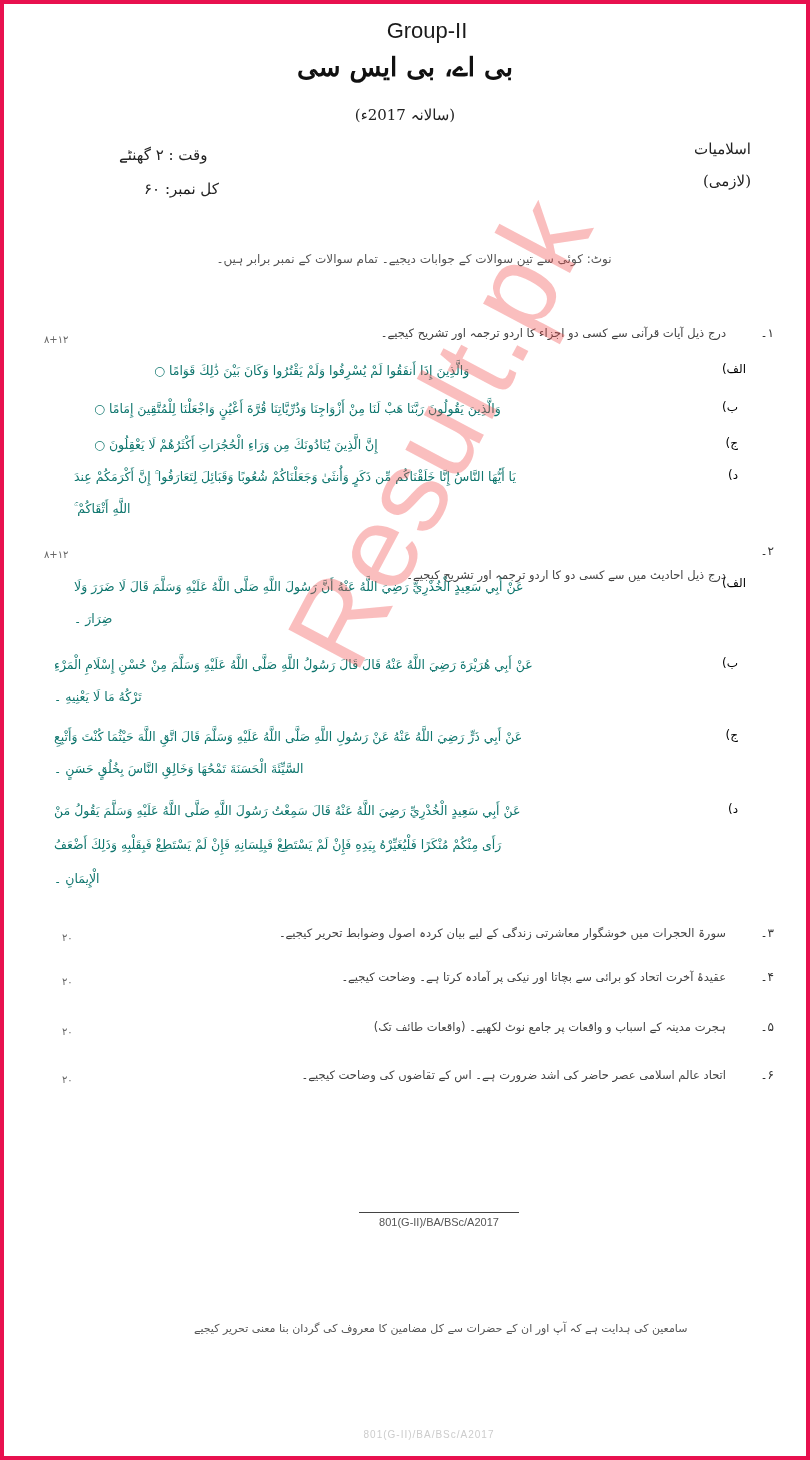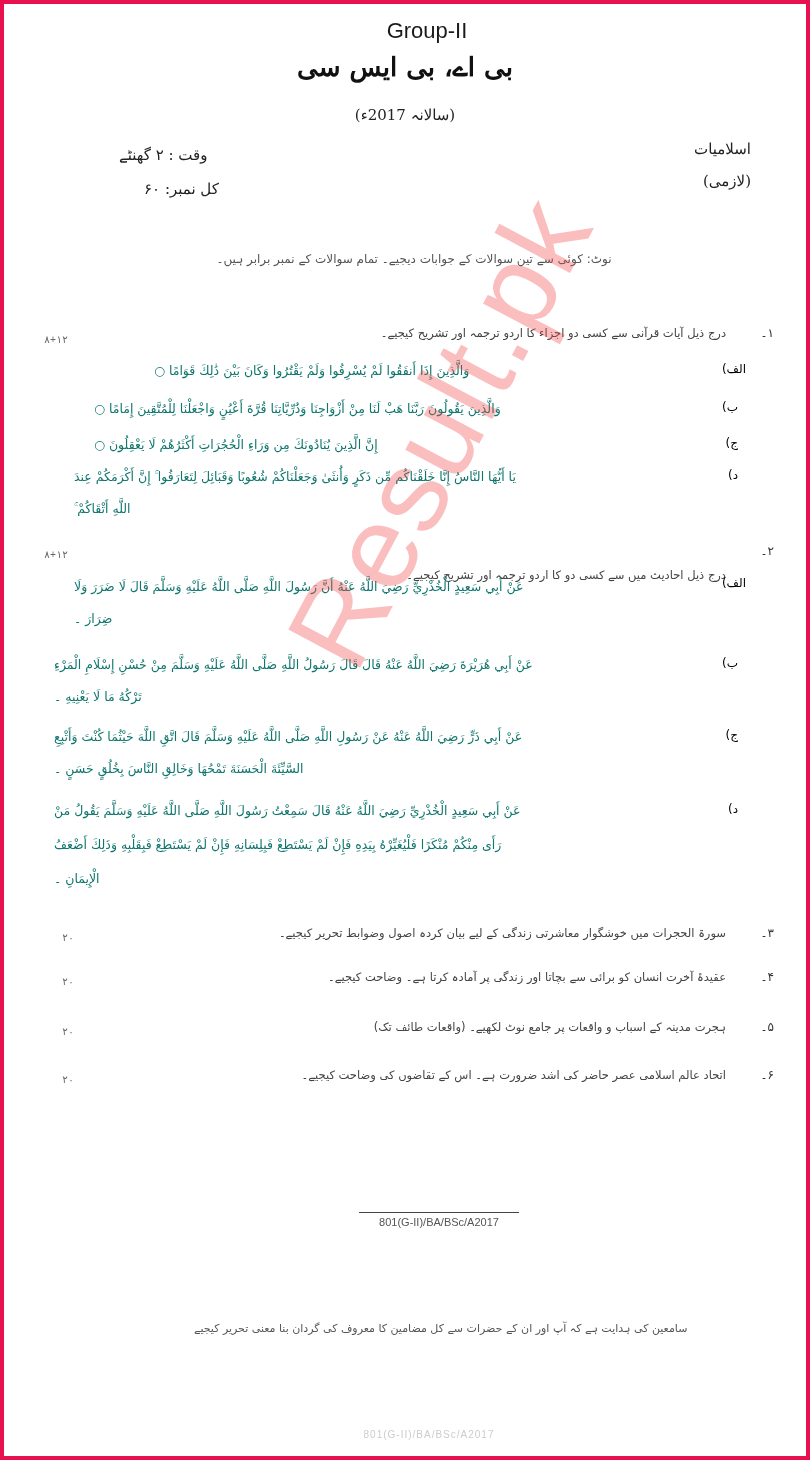--- a/index.html
+++ b/index.html
@@ -11,21 +11,21 @@
   }
   .abs { position: absolute; }
   .rtl { direction: rtl; unicode-bidi: embed; }
   .header-en { left: 0; right: 0; top: 14px; text-align: center; font-family: "Liberation Sans", sans-serif; font-size: 22px; color: #1a1a1a; padding-left: 44px; }
   .header-ur { left: 0; right: 0; top: 48px; text-align: center; font-family: "DejaVu Serif", serif; font-size: 26px; font-weight: bold; color: #111; }
   .header-year { left: 0; right: 0; top: 102px; text-align: center; font-family: "DejaVu Serif", serif; font-size: 15px; color: #222; }
   .meta { font-family: "DejaVu Serif", serif; font-size: 15px; color: #222; }
   .note { left: 200px; width: 420px; top: 248px; text-align: center; font-size: 12px; color: #555; }
   .qline { font-size: 11.5px; color: #444; white-space: nowrap; }
   .qnum { font-size: 12px; color: #333; }
-  .marks { font-size: 10px; color: #666; letter-spacing: 1px; font-family: Liberation Mono, monospace; }
+  .marks { font-size: 10px; color: #666; letter-spacing: 1px; }
   .label { font-size: 12px; color: #000000; }
   .arabic { font-family: "DejaVu Sans", sans-serif; font-size: 12.5px; color: #0f766e; line-height: 30px; text-align: left; }
   .footer-code { left: 355px; top: 1208px; width: 160px; text-align: center; font-family: "Liberation Sans", sans-serif; font-size: 11px; color: #555; border-top: 1px solid #444; padding-top: 3px; }
   .bottom-line { left: 190px; width: 580px; top: 1318px; font-size: 11px; color: #555; text-align: left; }
   .bottom-code { left: 330px; top: 1425px; width: 190px; text-align: center; font-family: "Liberation Sans", sans-serif; font-size: 10px; color: #ccc; letter-spacing: 1px; }
   .watermark {
     left: 180px; top: 360px; font-family: "Liberation Sans", sans-serif; font-size: 118px;
     color: rgba(240, 70, 70, 0.35); transform: rotate(-62deg); transform-origin: center;
     white-space: nowrap; pointer-events: none; letter-spacing: 2px;
   }
@@ -80,21 +80,21 @@
 <div class="abs label rtl" style="right:68px; top:798px;">د)</div>
 <div class="abs arabic rtl" style="right:112px; top:792px; width:640px;">عَنْ أَبِي سَعِيدٍ الْخُدْرِيِّ رَضِيَ اللَّهُ عَنْهُ قَالَ سَمِعْتُ رَسُولَ اللَّهِ صَلَّى اللَّهُ عَلَيْهِ وَسَلَّمَ يَقُولُ مَنْ</div>
 <div class="abs arabic rtl" style="right:112px; top:826px; width:640px;">رَأَى مِنْكُمْ مُنْكَرًا فَلْيُغَيِّرْهُ بِيَدِهِ فَإِنْ لَمْ يَسْتَطِعْ فَبِلِسَانِهِ فَإِنْ لَمْ يَسْتَطِعْ فَبِقَلْبِهِ وَذَلِكَ أَضْعَفُ</div>
 <div class="abs arabic rtl" style="right:112px; top:860px; width:640px;">الْإِيمَانِ ۔</div>
 
 <div class="abs qnum rtl" style="right:32px; top:922px;">۳۔</div>
 <div class="abs qline rtl" style="right:80px; top:922px;">سورۃ الحجرات میں خوشگوار معاشرتی زندگی کے لیے بیان کردہ اصول وضوابط تحریر کیجیے۔</div>
 <div class="abs marks" style="left:58px; top:928px;">۲۰</div>
 
 <div class="abs qnum rtl" style="right:32px; top:966px;">۴۔</div>
-<div class="abs qline rtl" style="right:80px; top:966px;">عقیدۂ آخرت انسان کو برائی سے بچاتا اور زندگی پر آمادہ کرتا ہے۔ وضاحت کیجیے۔</div>
+<div class="abs qline rtl" style="right:80px; top:966px;">عقیدۂ آخرت اتحاد کو برائی سے بچاتا اور نیکی پر آمادہ کرتا ہے۔ وضاحت کیجیے۔</div>
 <div class="abs marks" style="left:58px; top:972px;">۲۰</div>
 
 <div class="abs qnum rtl" style="right:32px; top:1016px;">۵۔</div>
 <div class="abs qline rtl" style="right:80px; top:1016px;">ہجرت مدینہ کے اسباب و واقعات پر جامع نوٹ لکھیے۔ (واقعات طائف تک)</div>
 <div class="abs marks" style="left:58px; top:1022px;">۲۰</div>
 
 <div class="abs qnum rtl" style="right:32px; top:1064px;">۶۔</div>
 <div class="abs qline rtl" style="right:80px; top:1064px;">اتحاد عالم اسلامی عصر حاضر کی اشد ضرورت ہے۔ اس کے تقاضوں کی وضاحت کیجیے۔</div>
 <div class="abs marks" style="left:58px; top:1070px;">۲۰</div>
 

